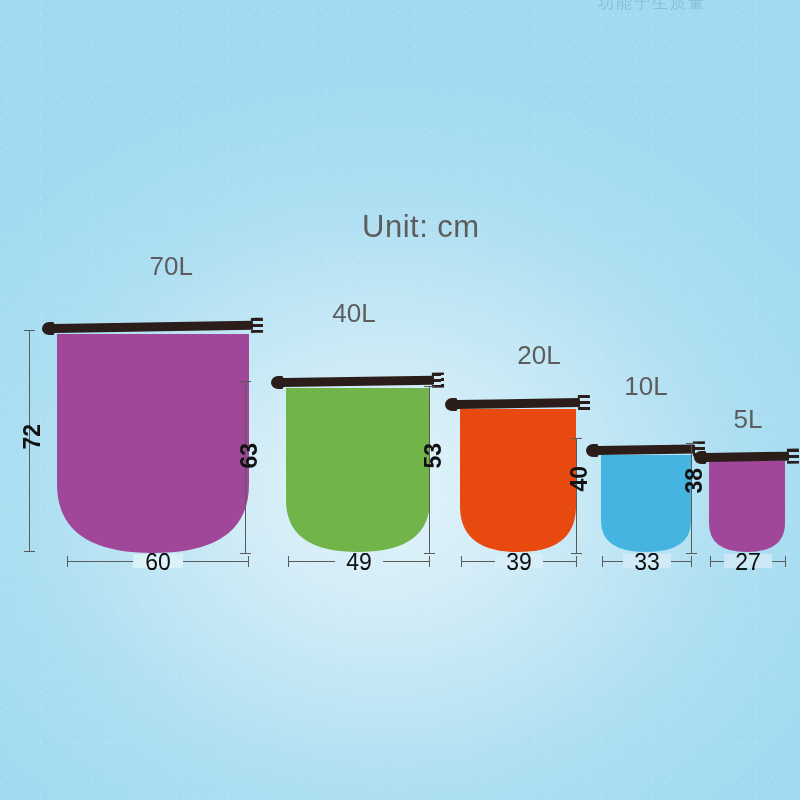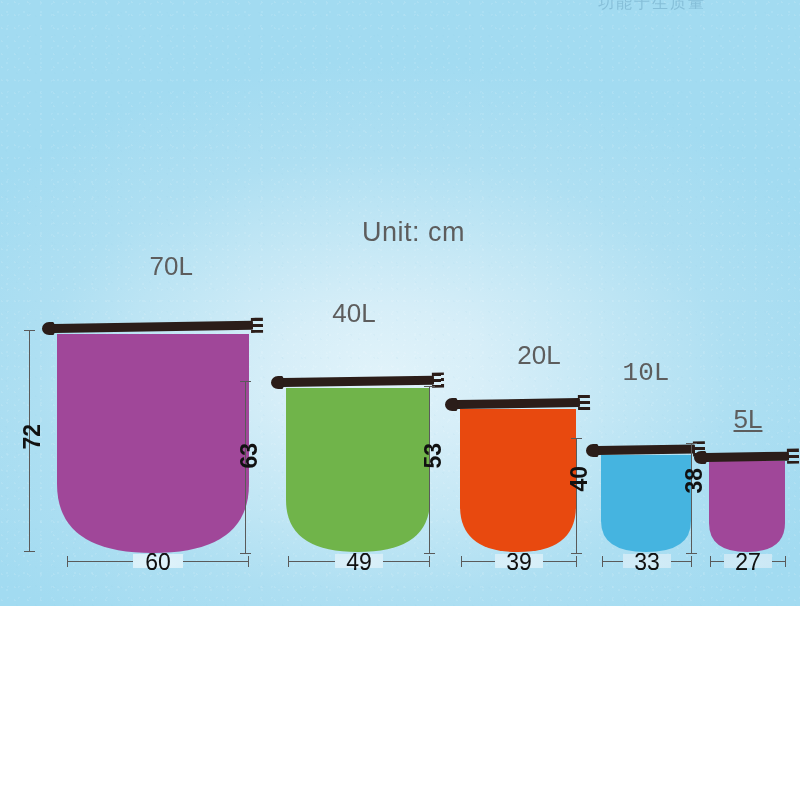--- a/index.html
+++ b/index.html
@@ -10,21 +10,21 @@
   body {
     width: 800px;
     height: 800px;
     overflow: hidden;
     font-family: "Liberation Sans", sans-serif;
   }
 
   #stage {
     position: relative;
     width: 800px;
-    height: 606px;
+    height: 800px;
     background:
       radial-gradient(ellipse 62% 52% at 48% 62%,
         #e1f3fa 0%,
         #d6eef8 22%,
         #c3e7f5 45%,
         #aedff2 70%,
         #a2dbf1 100%);
     overflow: hidden;
   }
 
@@ -53,22 +53,22 @@
     color: #6fa8c4;
     opacity: .55;
     white-space: nowrap;
     font-family: "DejaVu Sans", sans-serif;
   }
 
   
   #unit-caption {
     position: absolute;
     left: 362px;
-    top: 217px;
-    font-size: 27px;
+    top: 209px;
+    font-size: 31px;
     color: #5d5d5d;
     letter-spacing: .5px;
     white-space: nowrap;
   }
 
   
   .bag {
     position: absolute;
   }
   .bag-body {
@@ -236,38 +236,38 @@
   <div class="dim-h-mask" style="left:495px; top:554px; width:48px;
               background:radial-gradient(ellipse 60% 55% at 48% 62%,#dbeff9 0%,#d5eef8 100%);"></div>
   <div class="dim-h-text" style="left:489px; top:549px; width:60px;">39</div>
 
   <div class="bag" style="left:601px; top:455px; width:90px; height:97px;">
     <svg class="bag-body" viewBox="0 0 90 97" preserveAspectRatio="none" width="90" height="97">
       <path d="M0,0 L90,0 L90,66 Q90,97 45,97 Q0,97 0,66 Z" fill="#45b4e0"></path>
     </svg>
   </div>
   <div class="closure" style="left:597px; top:446px; width:98px;"></div>
-  <div class="bag-label" style="left:606px; top:358px; width:80px;font-family:Liberation Mono, monospace;">10L</div>
+  <div class="bag-label" style="left:606px; top:371px; width:80px;">10L</div>
 
   <div class="dim-v" style="left:576px; top:438px; height:116px;"></div>
   <div class="dim-v-text" style="left:566px; top:466px;">40</div>
 
   <div class="dim-h" style="left:602px; top:561px; width:90px;"></div>
   <div class="dim-h-text" style="left:617px; top:549px; width:60px;">33</div>
   <div class="dim-h-mask" style="left:623px; top:554px; width:48px;
               background:radial-gradient(ellipse 60% 55% at 48% 62%,#d2ecf7 0%,#cfeaf6 100%);"></div>
   <div class="dim-h-text" style="left:617px; top:549px; width:60px;">33</div>
 
   <div class="bag" style="left:709px; top:461px; width:76px; height:91px;">
     <svg class="bag-body" viewBox="0 0 76 91" preserveAspectRatio="none" width="76" height="91">
       <path d="M0,0 L76,0 L76,62 Q76,91 38,91 Q0,91 0,62 Z" fill="#a04799"></path>
     </svg>
   </div>
   <div class="closure" style="left:705px; top:453px; width:84px;"></div>
-  <div class="bag-label" style="left:713px; top:404px; width:70px;text-decoration:underline;">5L</div>
+  <div class="bag-label" style="left:713px; top:404px; width:70px;">5L</div>
 
   <div class="dim-v" style="left:691px; top:443px; height:111px;"></div>
   <div class="dim-v-text" style="left:681px; top:468px;">38</div>
 
   <div class="dim-h" style="left:710px; top:561px; width:76px;"></div>
   <div class="dim-h-text" style="left:718px; top:549px; width:60px;">27</div>
   <div class="dim-h-mask" style="left:724px; top:554px; width:48px;
               background:radial-gradient(ellipse 60% 55% at 48% 62%,#cfeaf6 0%,#cbe8f5 100%);"></div>
   <div class="dim-h-text" style="left:718px; top:549px; width:60px;">27</div>
 

